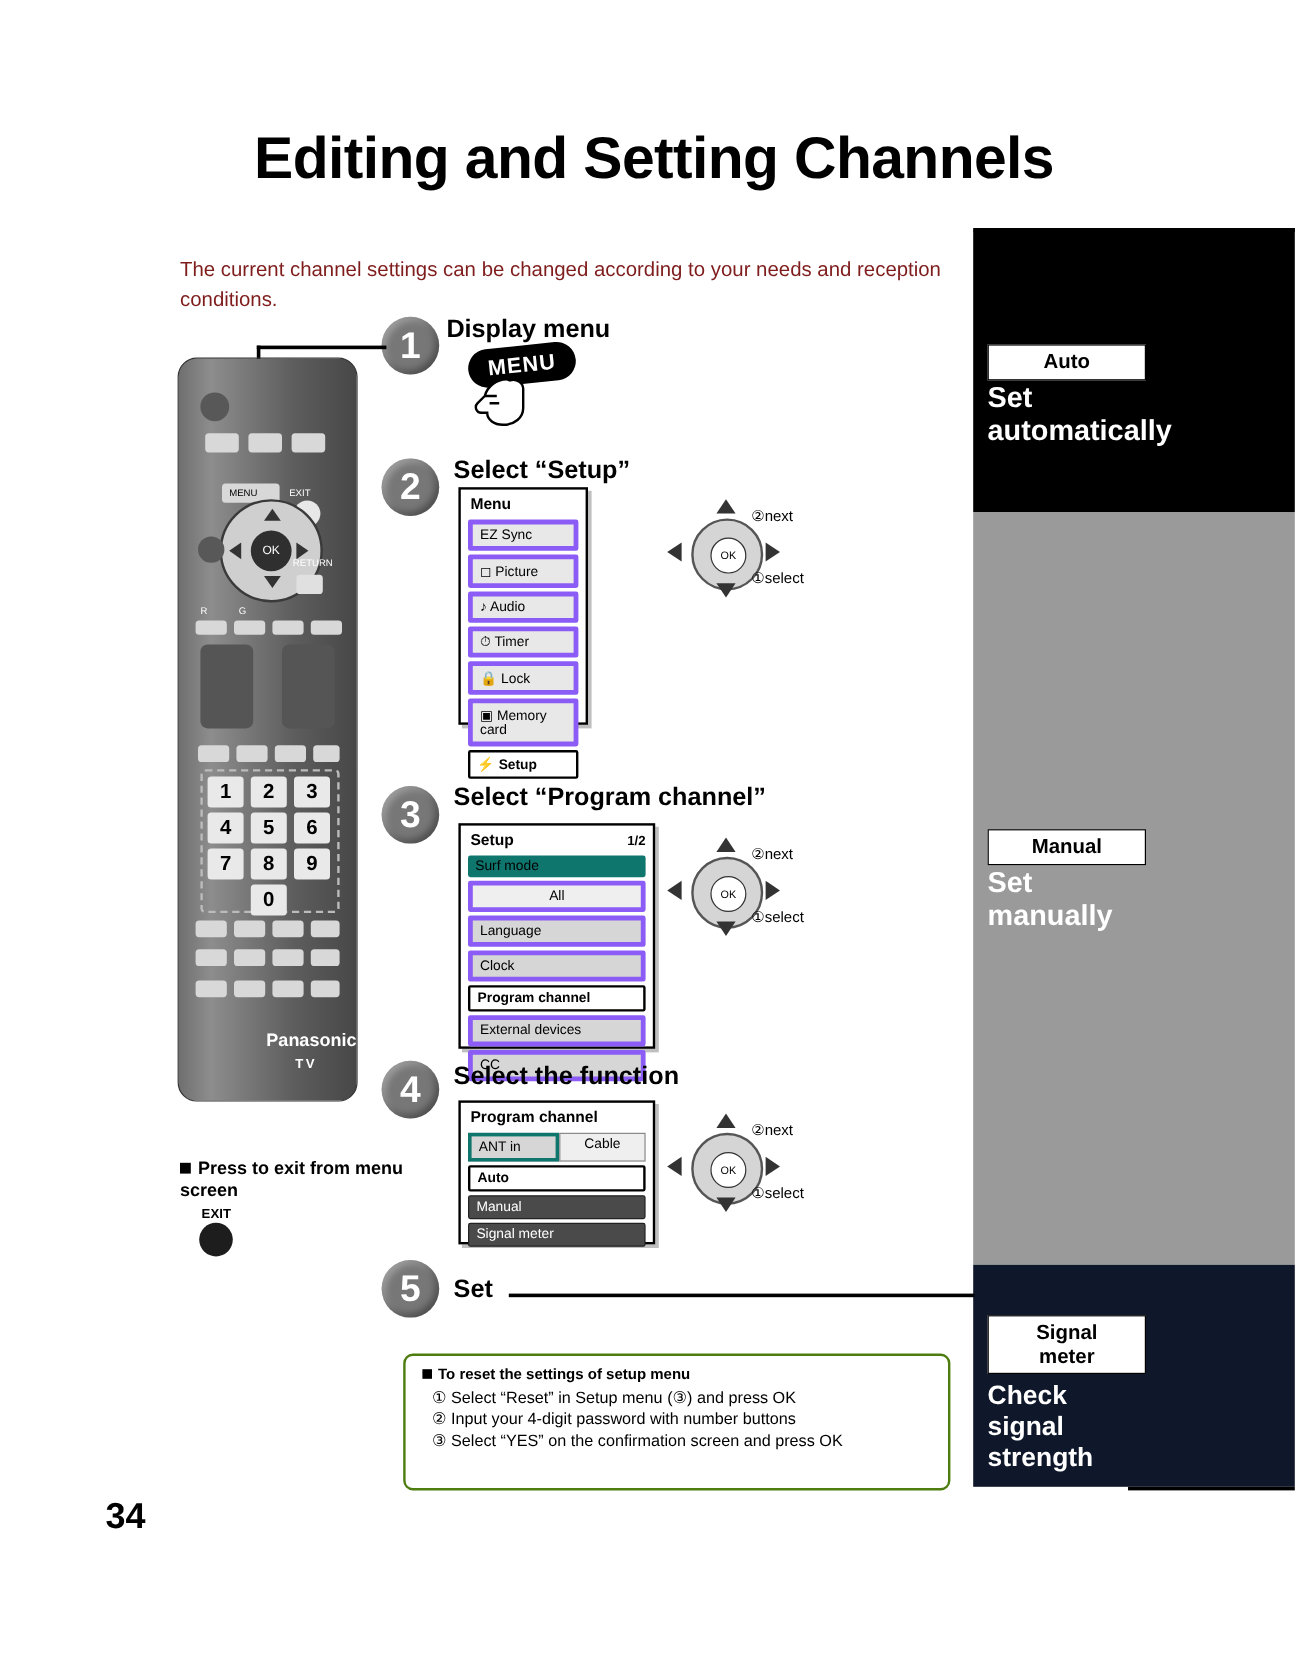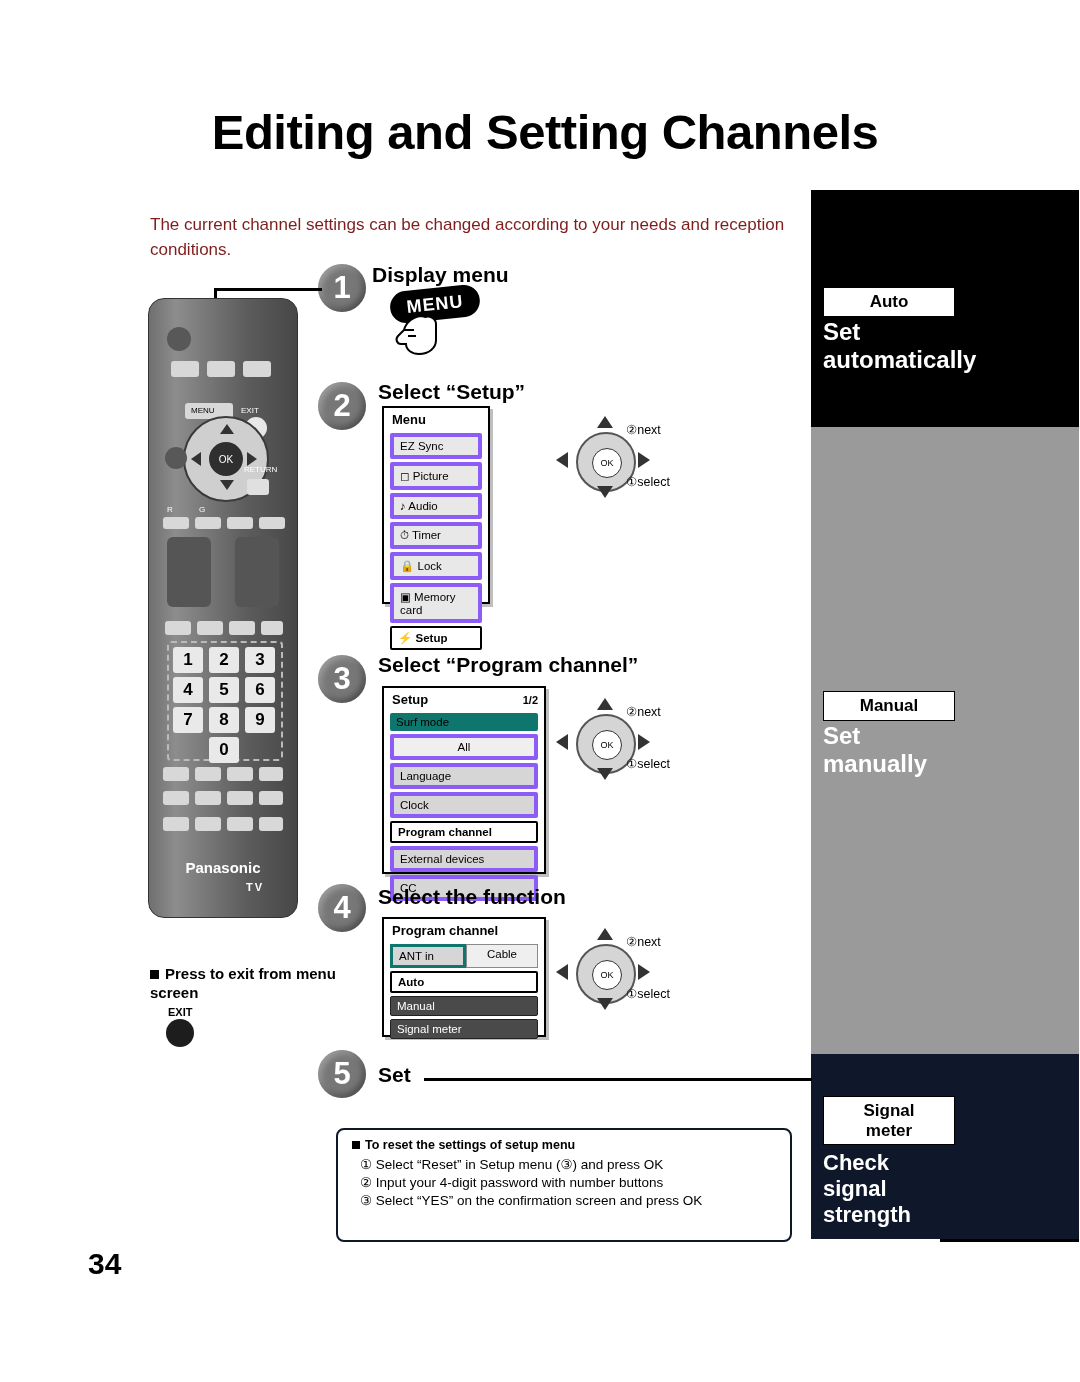--- a/index.html
+++ b/index.html
@@ -133,21 +133,21 @@
   .nav-ok {
     position:absolute; left:14px; top:14px; width:28px; height:28px;
     border-radius:50%; background:#fff; border:1.5px solid #333;
     font-size:9px; display:flex; align-items:center; justify-content:center;
   }
   .nav-label { position:absolute; font-size:12.5px; color:#000; white-space:nowrap; }
 
   
   .notebox {
     position:absolute; left:336px; top:1128px; width:452px; height:110px;
-    border:2px solid #0f172a; border-radius:8px; background:#fff;
+    border:2px solid #4d7c0f; border-radius:8px; background:#fff;
   }
   .note-head { font-size:12.5px; font-weight:bold; padding:8px 0 2px 14px; }
   .note-line { font-size:13.5px; padding:2px 0 0 22px; }
 
   .exit-note {
     position:absolute; left:150px; top:965px; width:190px;
     font-size:15px; font-weight:bold; line-height:1.25;
   }
   .exit-lbl { position:absolute; left:168px; top:1006px; font-size:11px; font-weight:bold; }
   .exit-dot {
@@ -276,21 +276,21 @@
     <div class="rbtn rbtn-lt" style="left:14px; top:492px; width:26px; height:14px;"></div>
     <div class="rbtn rbtn-lt" style="left:46px; top:492px; width:26px; height:14px;"></div>
     <div class="rbtn rbtn-lt" style="left:78px; top:492px; width:26px; height:14px;"></div>
     <div class="rbtn rbtn-lt" style="left:110px; top:492px; width:24px; height:14px;"></div>
 
     <div class="rbtn rbtn-lt" style="left:14px; top:518px; width:26px; height:14px;"></div>
     <div class="rbtn rbtn-lt" style="left:46px; top:518px; width:26px; height:14px;"></div>
     <div class="rbtn rbtn-lt" style="left:78px; top:518px; width:26px; height:14px;"></div>
     <div class="rbtn rbtn-lt" style="left:110px; top:518px; width:24px; height:14px;"></div>
 
-    <div class="brand" style="top:560px;">Panasonic</div>
+    <div class="brand" style="top:560px;text-align:right;">Panasonic</div>
     <div class="brand" style="top:582px; font-size:11px; letter-spacing:2px;padding-left:32px;">TV</div>
   </div>
 
   <div class="step-circle" style="left:318px; top:382px;">2</div>
   <div class="step-title" style="left:378px; top:380px;">Select “Setup”</div>
 
   <div class="line" style="left:240px; top:452px; width:3px; height:0px;"></div>
 
   <div class="osd" style="left:382px; top:406px; width:104px; height:194px;">
     <div class="osd-title">Menu</div>

